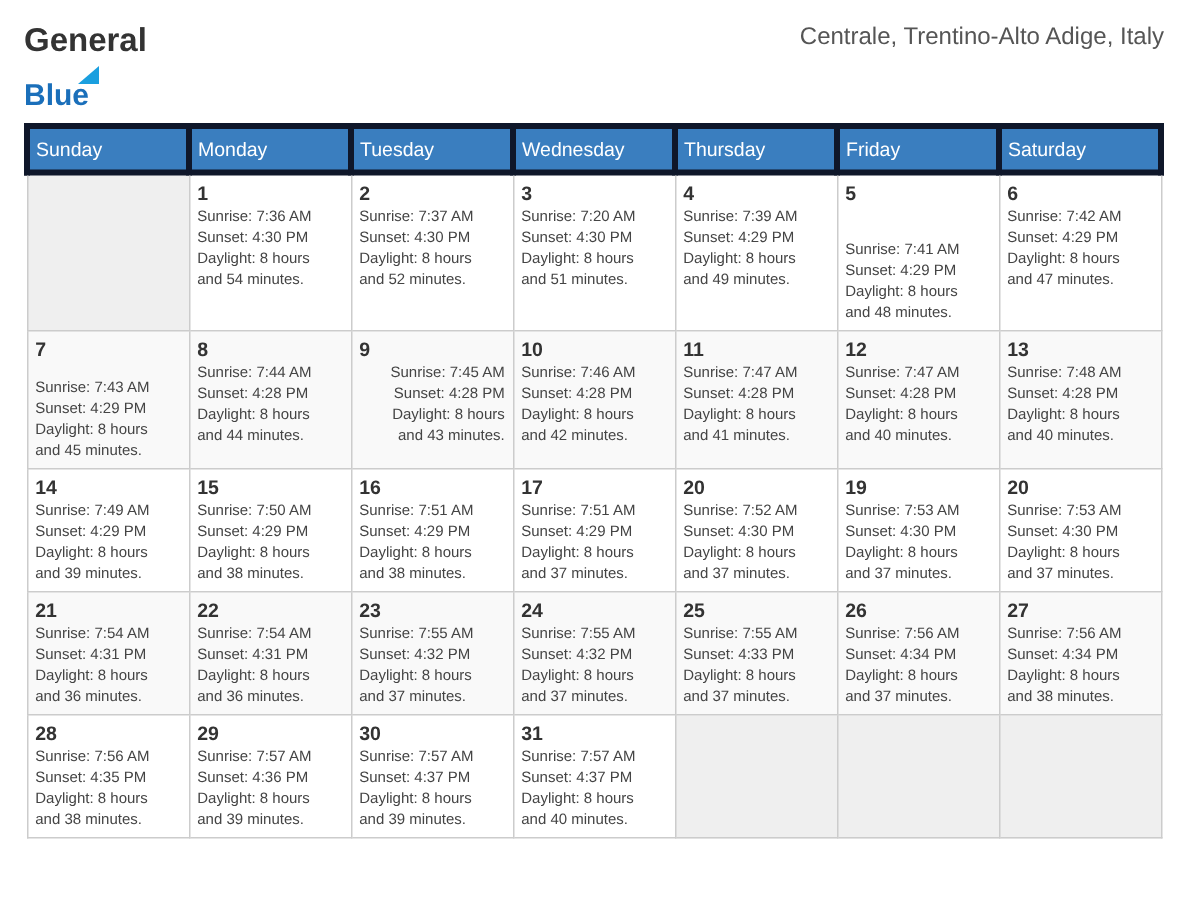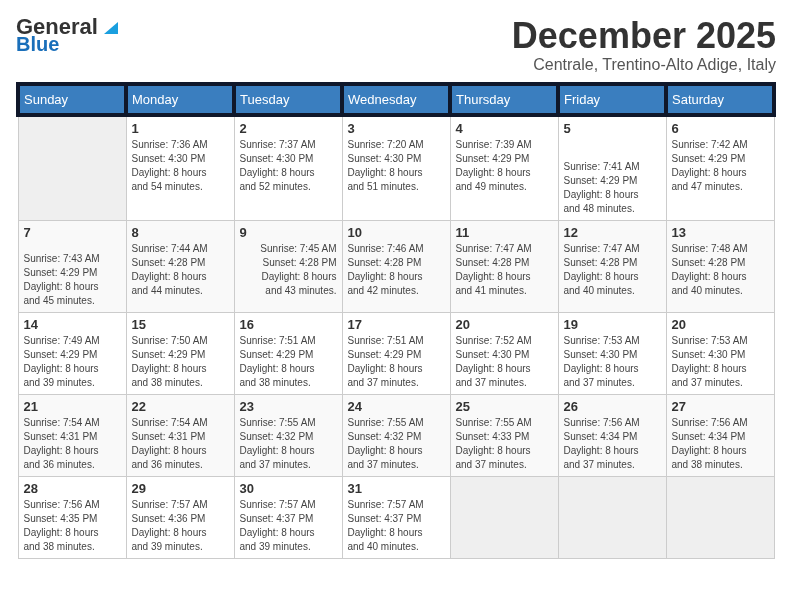--- a/index.html
+++ b/index.html
@@ -85,32 +85,31 @@
     }
     .row-even td.empty, .row-odd td.empty {
       background: #efefef;
     }
   </style>
 </head>
 <body>
 
 <div class="header-area">
   <div class="logo-area">
-    <div style="display:flex;align-items:center;gap:2px;">
+    <div style="display:flex;align-items:center;gap:2px;flex-direction:column;">
       <span class="logo-text">
         <span style="color:#333;">General</span>
       </span>
       <svg width="18" height="18" viewBox="0 0 18 18">
         <polygon points="4,16 18,4 18,16" fill="#1a9fdf"></polygon>
       </svg>
     </div>
     <span class="logo-text" style="color:#1a6fba;font-size:20px;margin-top:-4px;">Blue</span>
   </div>
   <div class="title-area">
-    <div class="month-title">December 2025</div>
     <div class="location-title">Centrale, Trentino-Alto Adige, Italy</div>
   </div>
 </div>
 
 <table class="calendar-table">
   <thead>
     <tr>
     <th>Sunday</th>
         <th>Monday</th>
         <th>Tuesday</th>

